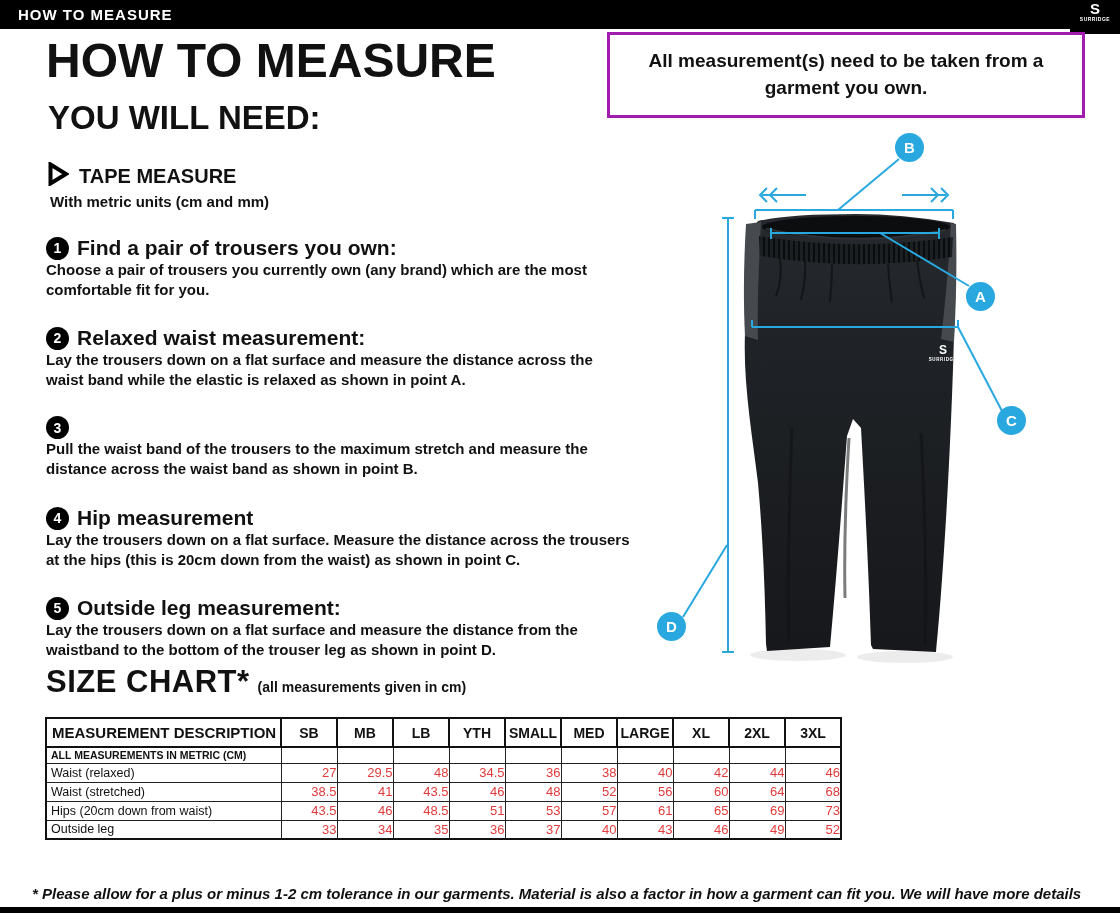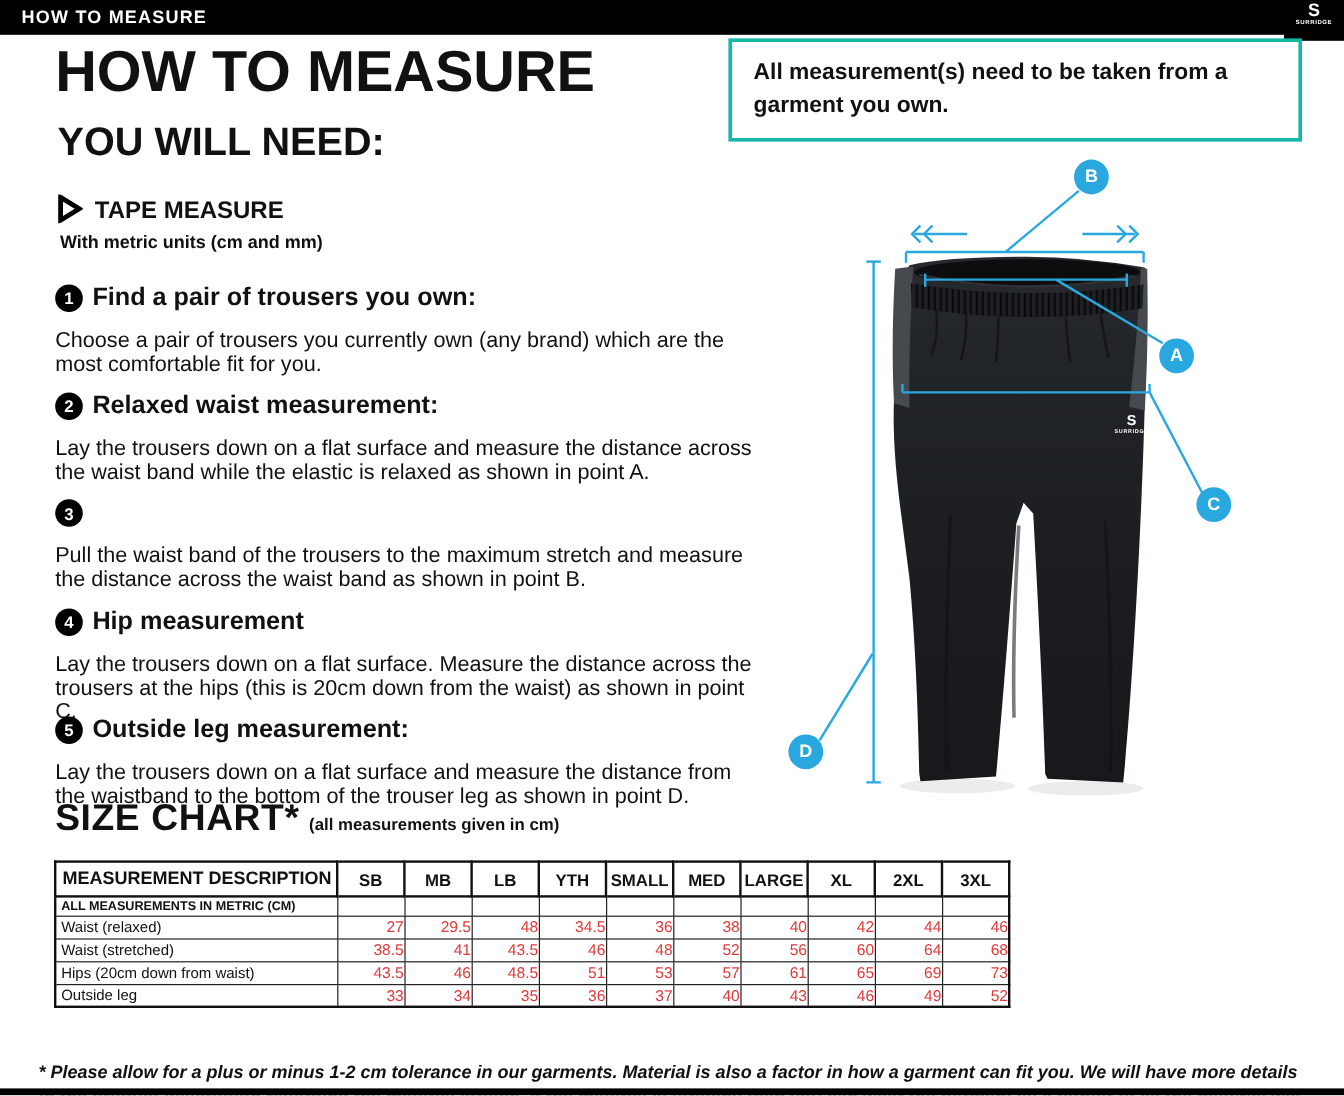--- a/index.html
+++ b/index.html
@@ -12,35 +12,35 @@
   .topbar-title { color:#fff; font-size:15px; font-weight:800; letter-spacing:1px; padding-left:18px; }
   .brand { position:absolute; right:0; top:0; width:50px; height:34px; background:#000; text-align:center; color:#fff; padding-top:1px; }
   .brand-icon { font-size:15px; font-weight:800; line-height:15px; display:block; }
   .brand-name { font-size:5px; font-weight:700; letter-spacing:0.5px; display:block; }
 
   
   .h1 { position:absolute; left:46px; top:33px; font-size:48px; font-weight:800; letter-spacing:0px; color:#111; }
   .h2 { position:absolute; left:48px; top:99px; font-size:33px; font-weight:800; color:#111; }
 
   
-  .note-box { position:absolute; left:607px; top:32px; width:478px; height:86px; border:3px solid #14b8a6; padding:12px 18px; }
+  .note-box { position:absolute; left:607px; top:32px; width:478px; height:86px; border:3px solid #a21caf; padding:12px 18px;text-align:center; }
   .note-box p { font-size:19px; font-weight:800; line-height:27px; color:#111; }
 
   
   .tape { position:absolute; left:48px; top:162px; }
   .tape-row { display:flex; align-items:center; gap:10px; }
   .tape-title { font-size:20px; font-weight:800; }
   .tape-detail { font-size:15px; font-weight:700; margin-top:3px; margin-left:2px; }
 
   
   .step { position:absolute; left:46px; width:600px; }
   .step-head { display:flex; align-items:center; gap:8px; }
   .badge { width:23px; height:23px; border-radius:50%; background:#000; color:#fff; font-size:14px; font-weight:800; display:flex; align-items:center; justify-content:center; flex:0 0 23px; }
   .step-title { font-size:21px; font-weight:800; }
-  .step-body { margin-top:14px; font-size:18px; font-weight:400; line-height:19.5px; width:588px; }
+  .step-body { margin-top:0; font-size:15px; font-weight:700; line-height:19.5px; width:588px; }
 
   
   .sc-head { position:absolute; left:46px; top:664px; display:flex; align-items:baseline; }
   .sc-title { font-size:31px; font-weight:800; letter-spacing:0.5px; }
   .sc-sub { font-size:14px; font-weight:700; margin-left:8px; }
   table.size-chart { position:absolute; left:45px; top:717px; width:795px; border-collapse:collapse; table-layout:fixed; }
   table.size-chart td, table.size-chart th { border:1px solid #222; overflow:hidden; white-space:nowrap; }
   table.size-chart tr.hdr th { border:2px solid #111; font-size:14px; font-weight:800; height:29px; }
   table.size-chart tr.hdr th.desc { text-align:left; padding-left:5px; font-size:15px; }
   table.size-chart tr.metric td { height:16px; font-size:10.5px; font-weight:800; padding-left:4px; border-bottom:1px solid #222; }

